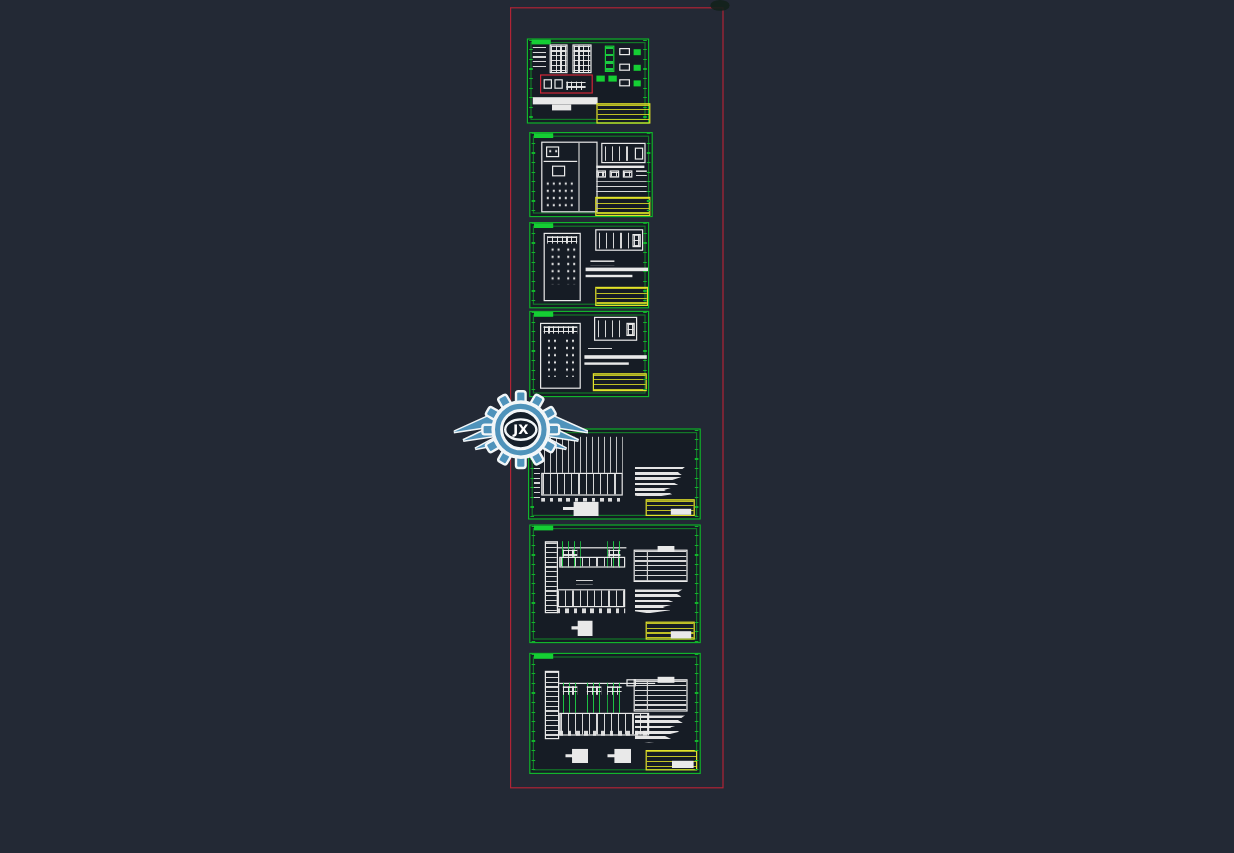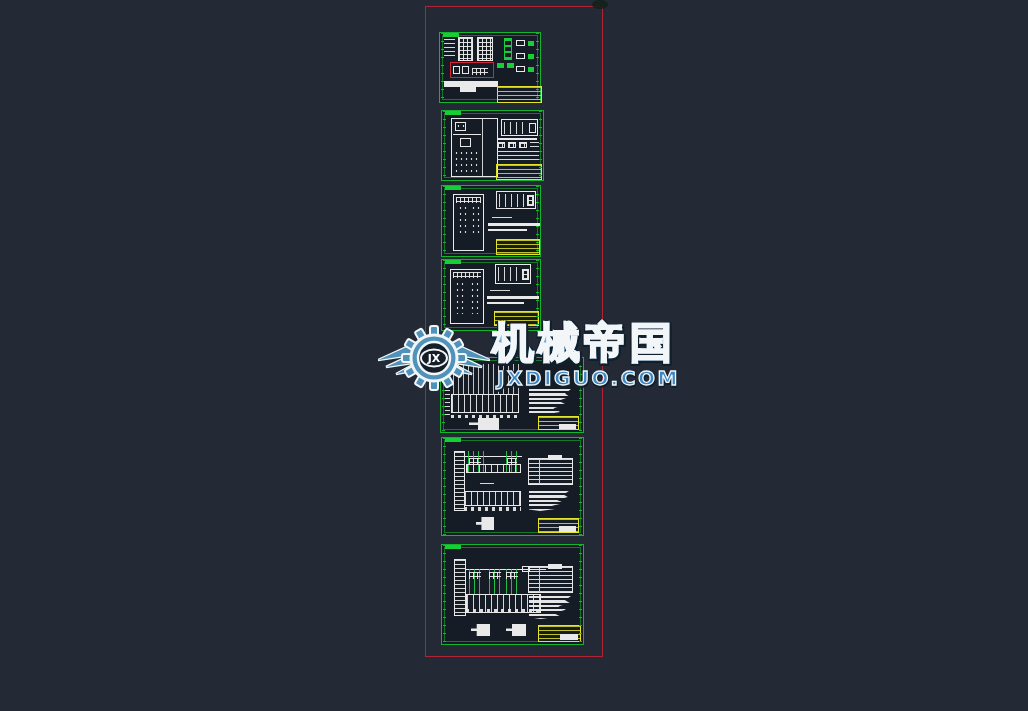--- a/index.html
+++ b/index.html
@@ -229,17 +229,15 @@
         <rect x="52" y="12" width="8" height="10" rx="2" transform="rotate(240 56 44)"></rect>
         <rect x="52" y="12" width="8" height="10" rx="2" transform="rotate(270 56 44)"></rect>
         <rect x="52" y="12" width="8" height="10" rx="2" transform="rotate(300 56 44)"></rect>
         <rect x="52" y="12" width="8" height="10" rx="2" transform="rotate(330 56 44)"></rect>
       </g>
       <circle cx="56" cy="44" r="23" fill="#4f93bb" stroke="#f2f6f8" stroke-width="3"></circle>
       <circle cx="56" cy="44" r="16" fill="#151f2a" stroke="#f2f6f8" stroke-width="2.5"></circle>
       <ellipse cx="56" cy="44" rx="13" ry="8.5" fill="none" stroke="#f2f6f8" stroke-width="2"></ellipse>
       <text x="56" y="48" text-anchor="middle" font-size="11" font-weight="bold" fill="#ffffff" font-family="DejaVu Sans, Liberation Sans, sans-serif">JX</text>
     </svg>
-    <div class="wm-title">机械帝国</div>
-    <div class="wm-domain">JXDIGUO.COM</div>
   </div>
 
 </div>
 
 </body></html>

